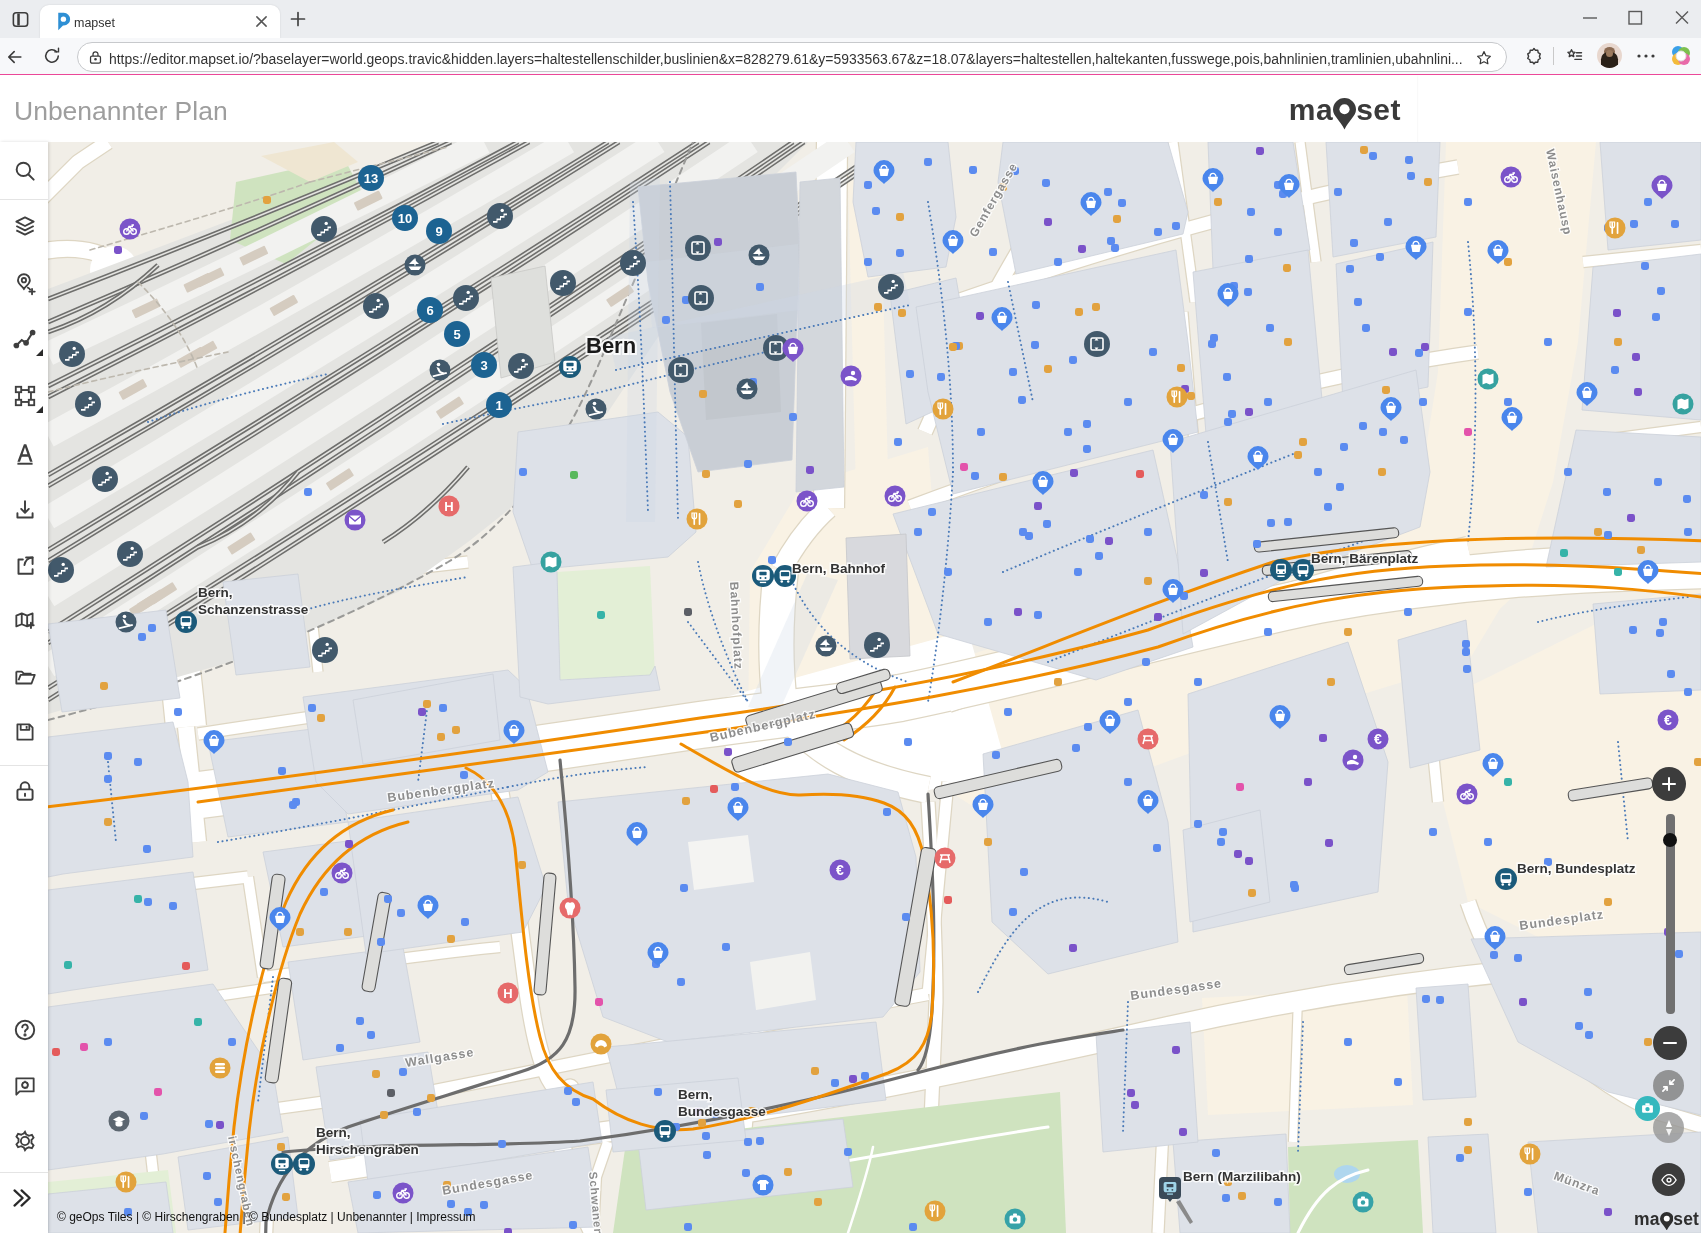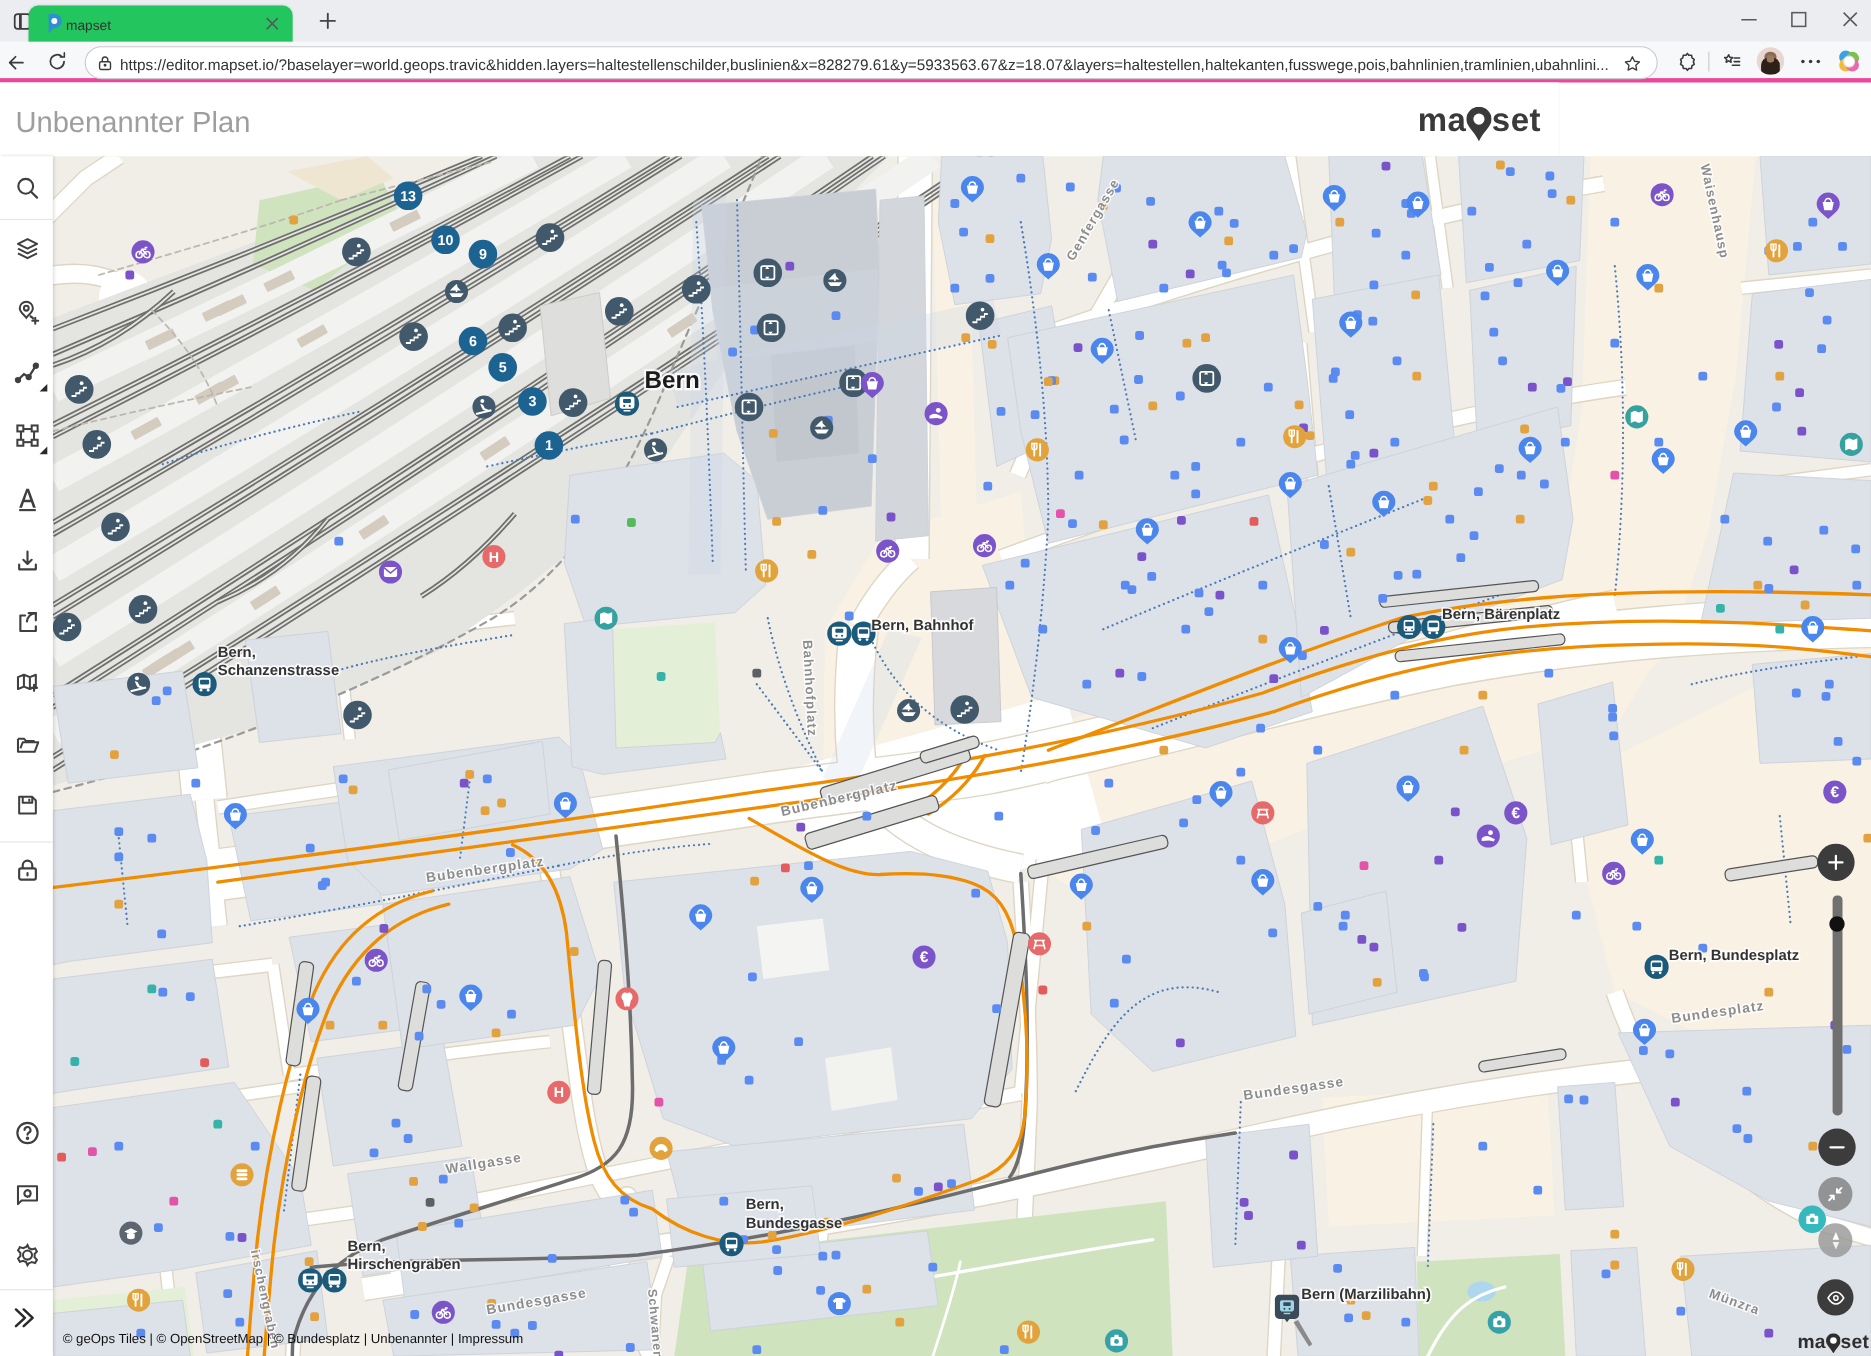--- a/index.html
+++ b/index.html
@@ -1,18 +1,18 @@
 <!DOCTYPE html>
 <html><head><meta charset="utf-8"><style>
 *{margin:0;padding:0;box-sizing:border-box}
 html,body{width:1701px;height:1233px;overflow:hidden;font-family:"Liberation Sans",sans-serif;background:#fff}
 .tabbar{position:absolute;left:0;top:0;width:1701px;height:38px;background:#ebedf0}
-.tab{position:absolute;left:26px;top:5px;width:240px;height:33px;background:#22c55e;border-radius:9px 9px 0 0;box-shadow:0 0 2px rgba(0,0,0,.12)}
+.tab{position:absolute;left:40px;top:5px;width:240px;height:33px;background:#ffffff;border-radius:9px 9px 0 0;box-shadow:0 0 2px rgba(0,0,0,.12)}
 .tabtitle{position:absolute;left:34px;top:11px;font-size:12.5px;color:#333}
-.urlbar{position:absolute;left:0;top:38px;width:1701px;height:37px;background:#f7f8fa;border-bottom:4px solid #ec4899}
+.urlbar{position:absolute;left:0;top:38px;width:1701px;height:37px;background:#f7f8fa;border-bottom:1px solid #ec4899}
 .pill{position:absolute;left:77px;top:4px;width:1430px;height:30px;background:#fff;border:1px solid #c7c9cc;border-radius:15px}
 .urltext{position:absolute;left:31px;top:8px;font-size:13.95px;color:#333;white-space:nowrap;width:1365px;overflow:hidden}
 .hdr{position:absolute;left:0;top:75px;width:1417px;height:67px;background:#fff;box-shadow:0 1px 2px rgba(0,0,0,.08)}
 .hdrtitle{position:absolute;left:14px;top:21px;font-size:26.5px;color:#9e9e9e}
 .toolbar{position:absolute;left:0;top:142px;width:48px;height:1091px;background:#fff;box-shadow:1px 0 3px rgba(0,0,0,.15);z-index:5}
 .ti{position:absolute;left:12px;width:26px;height:26px}
 .ti svg{width:26px;height:26px}
 .tri{position:absolute;right:-5px;bottom:-4px;width:0;height:0;border-left:7px solid transparent;border-bottom:7px solid #2a2a2a}
 .sep{position:absolute;left:0;width:48px;height:1px;background:#e4e4e4}
 .map{position:absolute;left:48px;top:142px;width:1653px;height:1091px}
@@ -1459,21 +1459,21 @@
 <text x="1083" y="858" font-size="12.5" font-weight="600" text-anchor="start" transform="rotate(-8 1083 858)" letter-spacing="1" fill="#8d8d8d">Bundesgasse</text>
 <text x="1472" y="788" font-size="12.5" font-weight="600" text-anchor="start" transform="rotate(-8 1472 788)" letter-spacing="1" fill="#ffffff" stroke="#ffffff" stroke-width="2.5" opacity="0.85">Bundesplatz</text>
 <text x="1472" y="788" font-size="12.5" font-weight="600" text-anchor="start" transform="rotate(-8 1472 788)" letter-spacing="1" fill="#8d8d8d">Bundesplatz</text>
 <text x="541" y="1030" font-size="11.5" font-weight="600" text-anchor="start" transform="rotate(85 541 1030)" letter-spacing="1" fill="#ffffff" stroke="#ffffff" stroke-width="2.5" opacity="0.85">Schwanen</text>
 <text x="541" y="1030" font-size="11.5" font-weight="600" text-anchor="start" transform="rotate(85 541 1030)" letter-spacing="1" fill="#8d8d8d">Schwanen</text>
 <text x="180" y="995" font-size="11.5" font-weight="600" text-anchor="start" transform="rotate(78 180 995)" letter-spacing="1" fill="#ffffff" stroke="#ffffff" stroke-width="2.5" opacity="0.85">irschengraben</text>
 <text x="180" y="995" font-size="11.5" font-weight="600" text-anchor="start" transform="rotate(78 180 995)" letter-spacing="1" fill="#8d8d8d">irschengraben</text>
 <text x="1505" y="1037" font-size="12" font-weight="600" text-anchor="start" transform="rotate(20 1505 1037)" letter-spacing="1" fill="#ffffff" stroke="#ffffff" stroke-width="2.5" opacity="0.85">Münzra</text>
 <text x="1505" y="1037" font-size="12" font-weight="600" text-anchor="start" transform="rotate(20 1505 1037)" letter-spacing="1" fill="#8d8d8d">Münzra</text>
 </svg></div>
-<div class="attr"><span>© geOps Tiles</span> | <span>© OpenStreetMap</span> | <span>© Bundesplatz</span> | <span>Unbenannter</span> | <span>Impressum</span></div>
+<div class="attr"><span>© geOps Tiles</span> | <span>© Hirschengraben</span> | <span>© Bundesplatz</span> | <span>Unbenannter</span> | <span>Impressum</span></div>
 <div class="ctl" style="left:1652px;top:767px;width:34px;height:34px;background:#3c3c3c">
     <svg width="16" height="16" viewBox="0 0 16 16" stroke="#fff" stroke-width="2" stroke-linecap="round">
       <path d="M8 2 V14 M2 8 H14"></path>
     </svg>
   </div>
 <div style="position:absolute;left:1666px;top:814px;width:9px;height:200px;background:#707070;border-radius:4px;z-index:6"></div>
 <div style="position:absolute;left:1663px;top:833px;width:14px;height:14px;background:#111;border-radius:50%;z-index:6"></div>
 <div class="ctl" style="left:1653px;top:1026px;width:34px;height:34px;background:#3c3c3c">
     <svg width="16" height="16" viewBox="0 0 16 16" stroke="#fff" stroke-width="2" stroke-linecap="round">
       <path d="M2 8 H14"></path>

